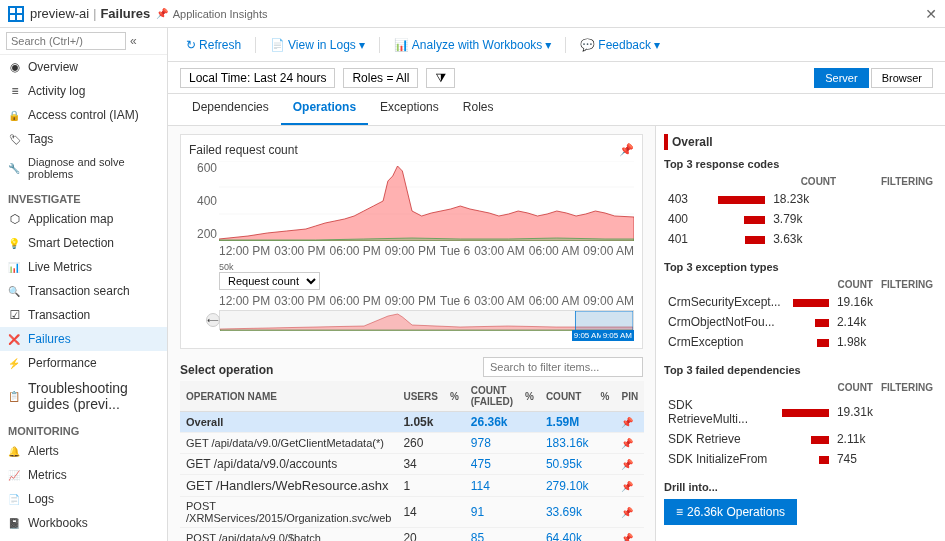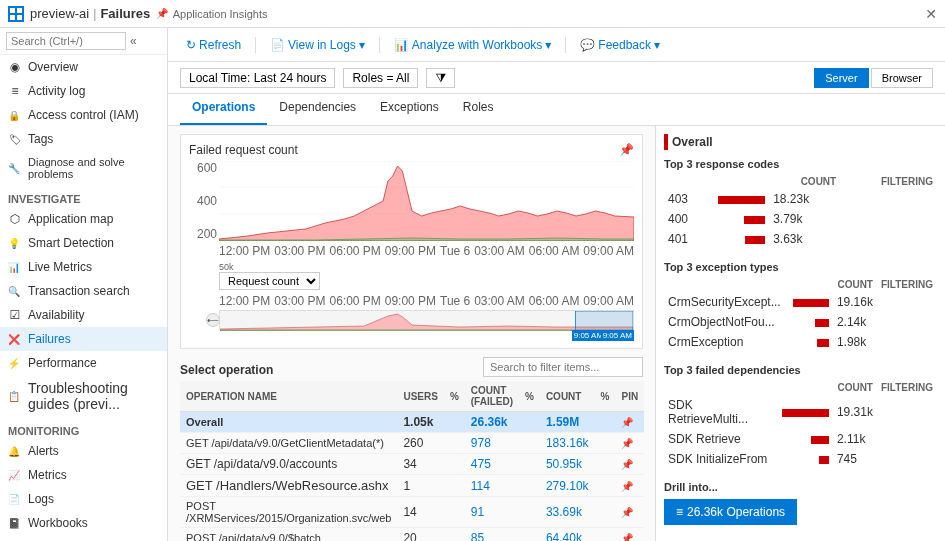--- a/index.html
+++ b/index.html
@@ -147,21 +147,21 @@
     <div class="sidebar-item">
       <span class="icon" style="font-size:10px; color:red;">📊</span>
       <span>Live Metrics</span>
     </div>
     <div class="sidebar-item">
       <span class="icon" style="font-size:10px;">🔍</span>
       <span>Transaction search</span>
     </div>
     <div class="sidebar-item">
       <span class="icon">☑</span>
-      <span>Availability</span>
+      <span>Transaction</span>
     </div>
     <div class="sidebar-item active">
       <span class="icon" style="font-size:10px; color:#c00;">❌</span>
       <span>Failures</span>
     </div>
     <div class="sidebar-item">
       <span class="icon" style="font-size:10px;">⚡</span>
       <span>Performance</span>
     </div>
     <div class="sidebar-item">
@@ -226,22 +226,22 @@
       <button class="filter-chip">
         <span>⧩</span>
       </button>
       <div class="server-browser">
         <button class="sv-btn active">Server</button>
         <button class="sv-btn">Browser</button>
       </div>
     </div>
 
     <div class="tabs">
+      <div class="tab">Dependencies</div>
       <div class="tab active">Operations</div>
-      <div class="tab">Dependencies</div>
       <div class="tab">Exceptions</div>
       <div class="tab">Roles</div>
     </div>
 
     <div class="content-area">
 
       <div class="left-panel">
 
         <div class="chart-section">
           <div class="chart-title">

